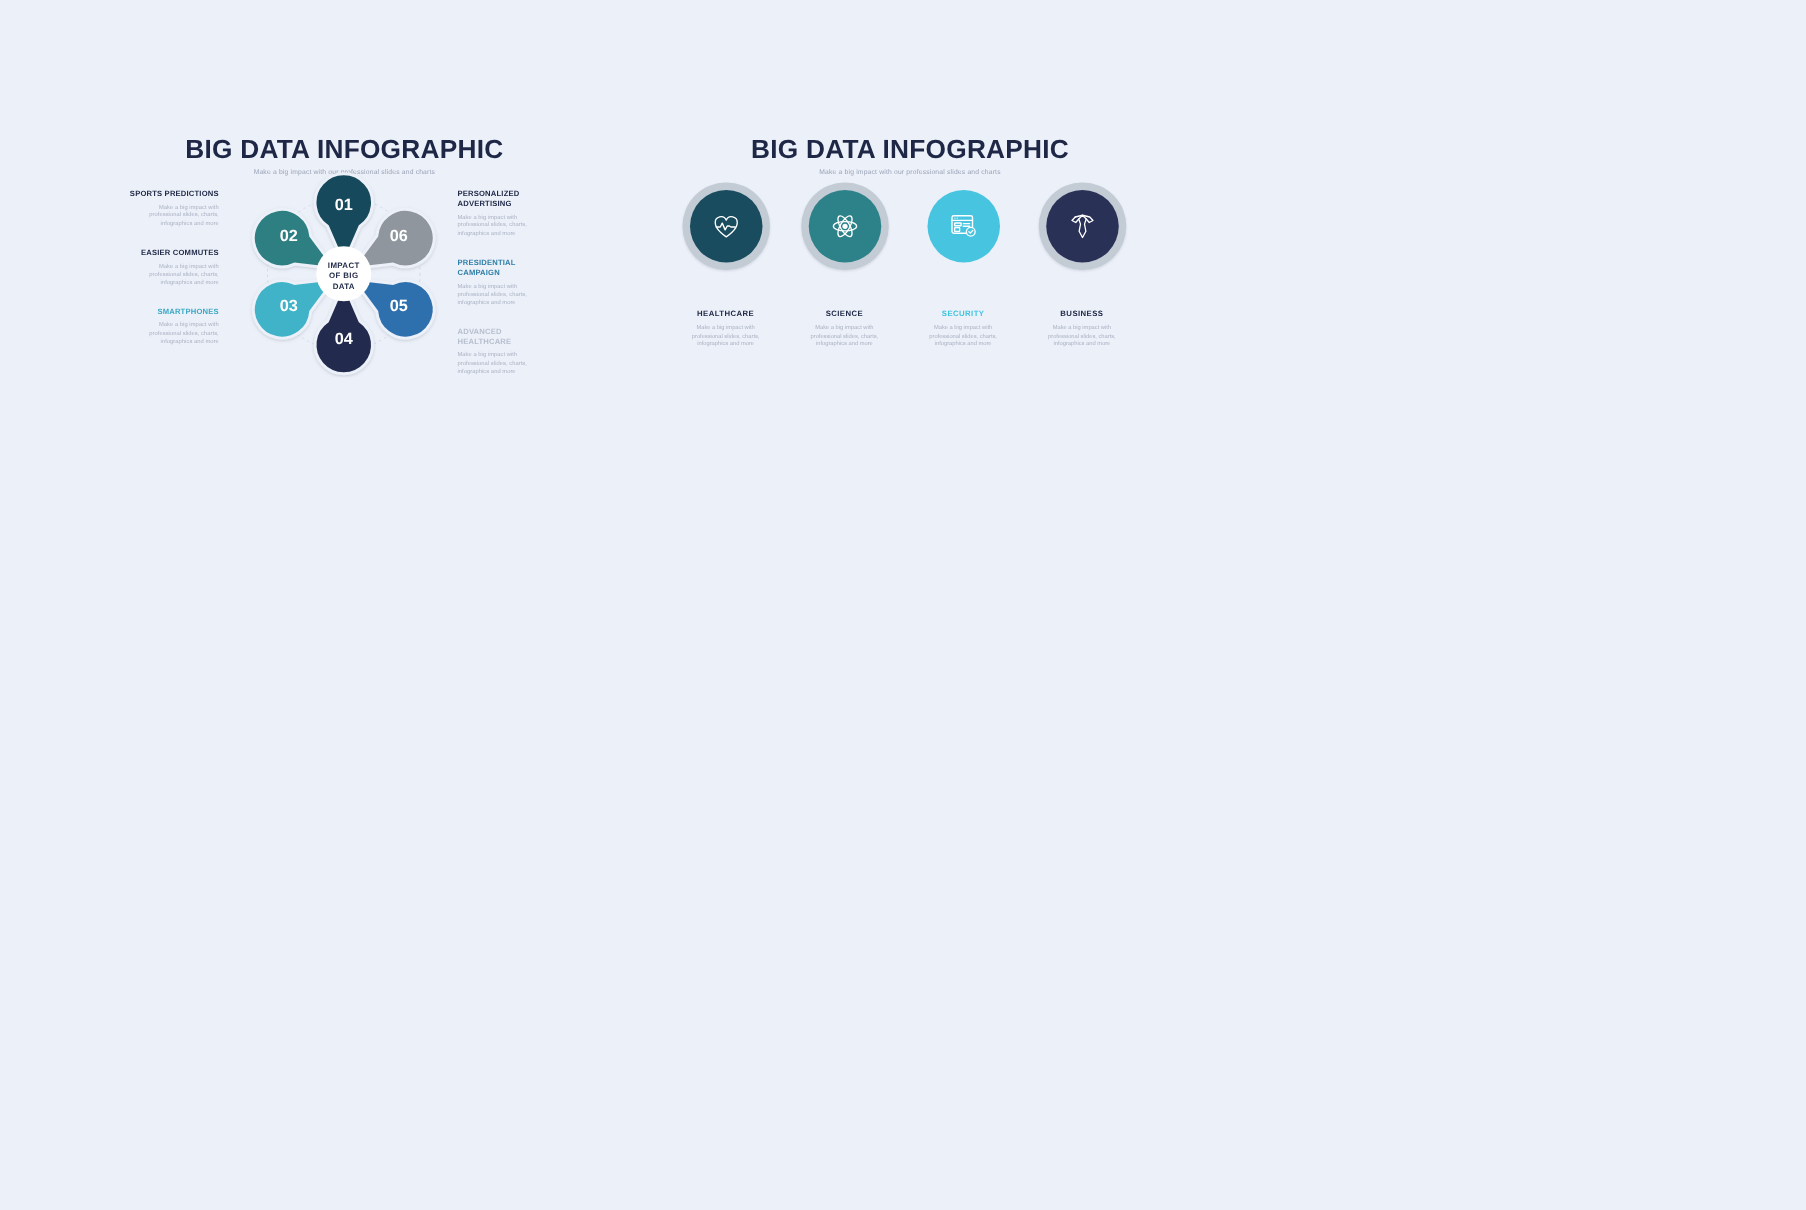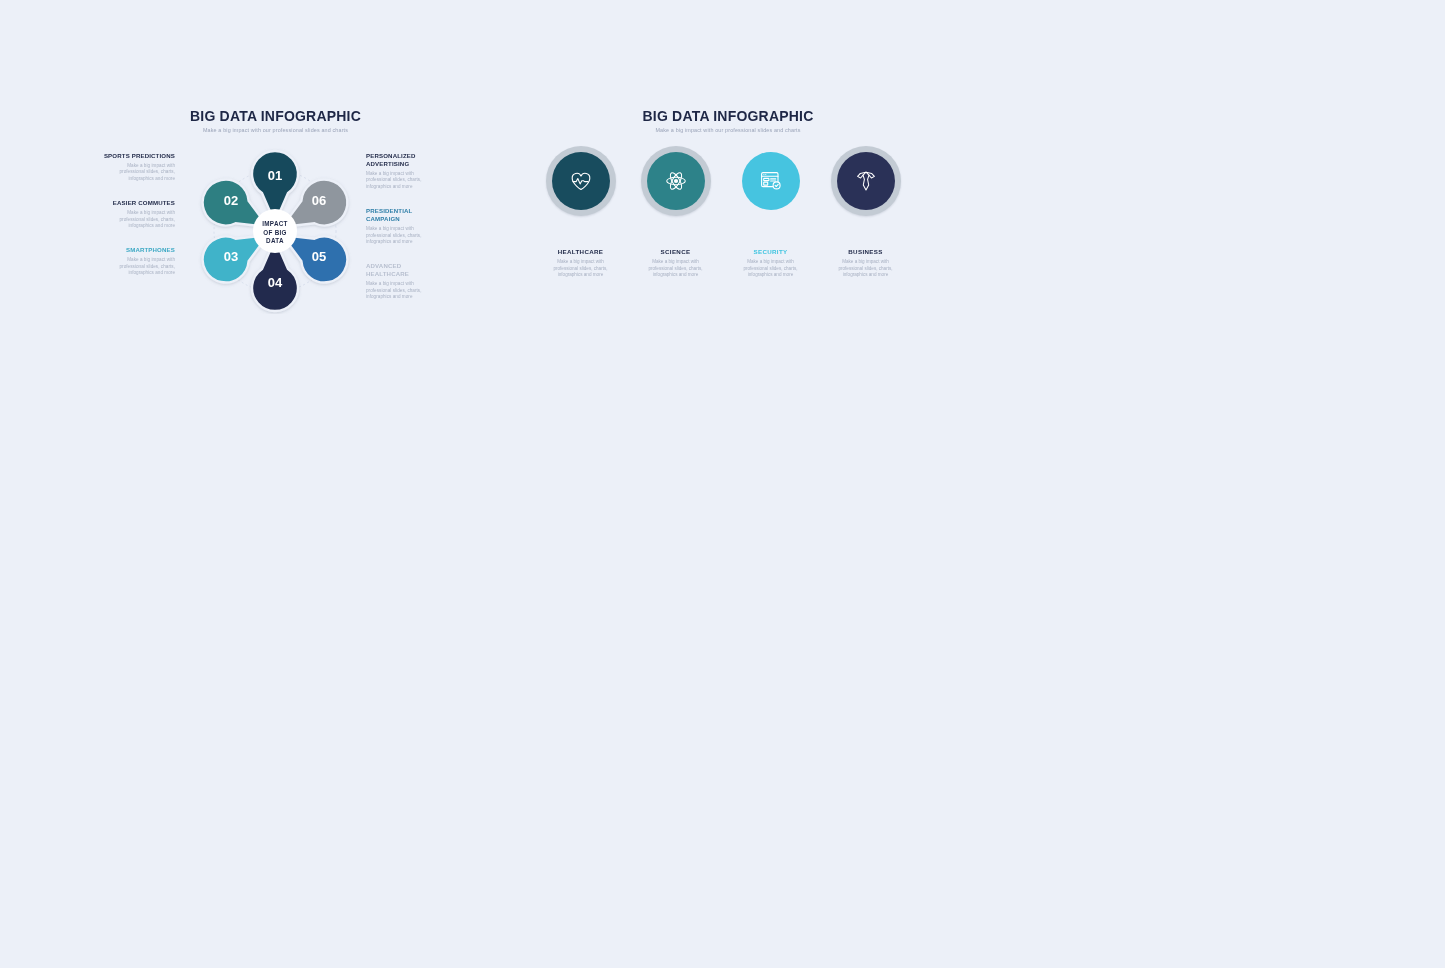--- a/index.html
+++ b/index.html
@@ -10,21 +10,21 @@
     overflow:hidden;
     position:relative;
   }
   .panel{position:absolute;}
 
   
   #panel-left{left:103px;top:108px;width:345px;height:225px;}
   #panel-right{left:533px;top:108px;width:390px;height:225px;}
 
   .title{
-    font-size:14px;font-weight:bold;letter-spacing:.2px;
+    font-size:21px;font-weight:bold;letter-spacing:.2px;
     color:#1e2746;text-align:center;margin:0;
     white-space:nowrap;
   }
   .subtitle{
     font-size:5.4px;color:#9aa3b8;text-align:center;
     margin:3px 0 0 0;letter-spacing:.15px;white-space:nowrap;
   }
 
   
   .callout-col{position:absolute;width:72px;}
@@ -40,21 +40,21 @@
   }
   .callout h3.accent{color:#3ba8c4;}
   .callout h3.accent-blue{color:#2f7fa8;}
   .callout h3.muted{color:#b7bfcf;}
   .callout p{
     margin:0;font-size:4.6px;line-height:6.4px;
     color:#a9b1c3;letter-spacing:.05px;
   }
 
   
-  #flower{position:absolute;left:92px;top:40px;width:160px;height:166px;}
+  #flower{position:absolute;left:92px;top:28px;width:160px;height:166px;}
   #flower svg{display:block;}
 
   
   .icon-row{position:absolute;left:0;top:38px;width:390px;height:95px;}
   .icon-item{position:absolute;width:95px;text-align:center;}
   .icon-ring{
     position:relative;width:70px;height:70px;margin:0 auto;
     border-radius:50%;
   }
   .icon-ring.ringed{

